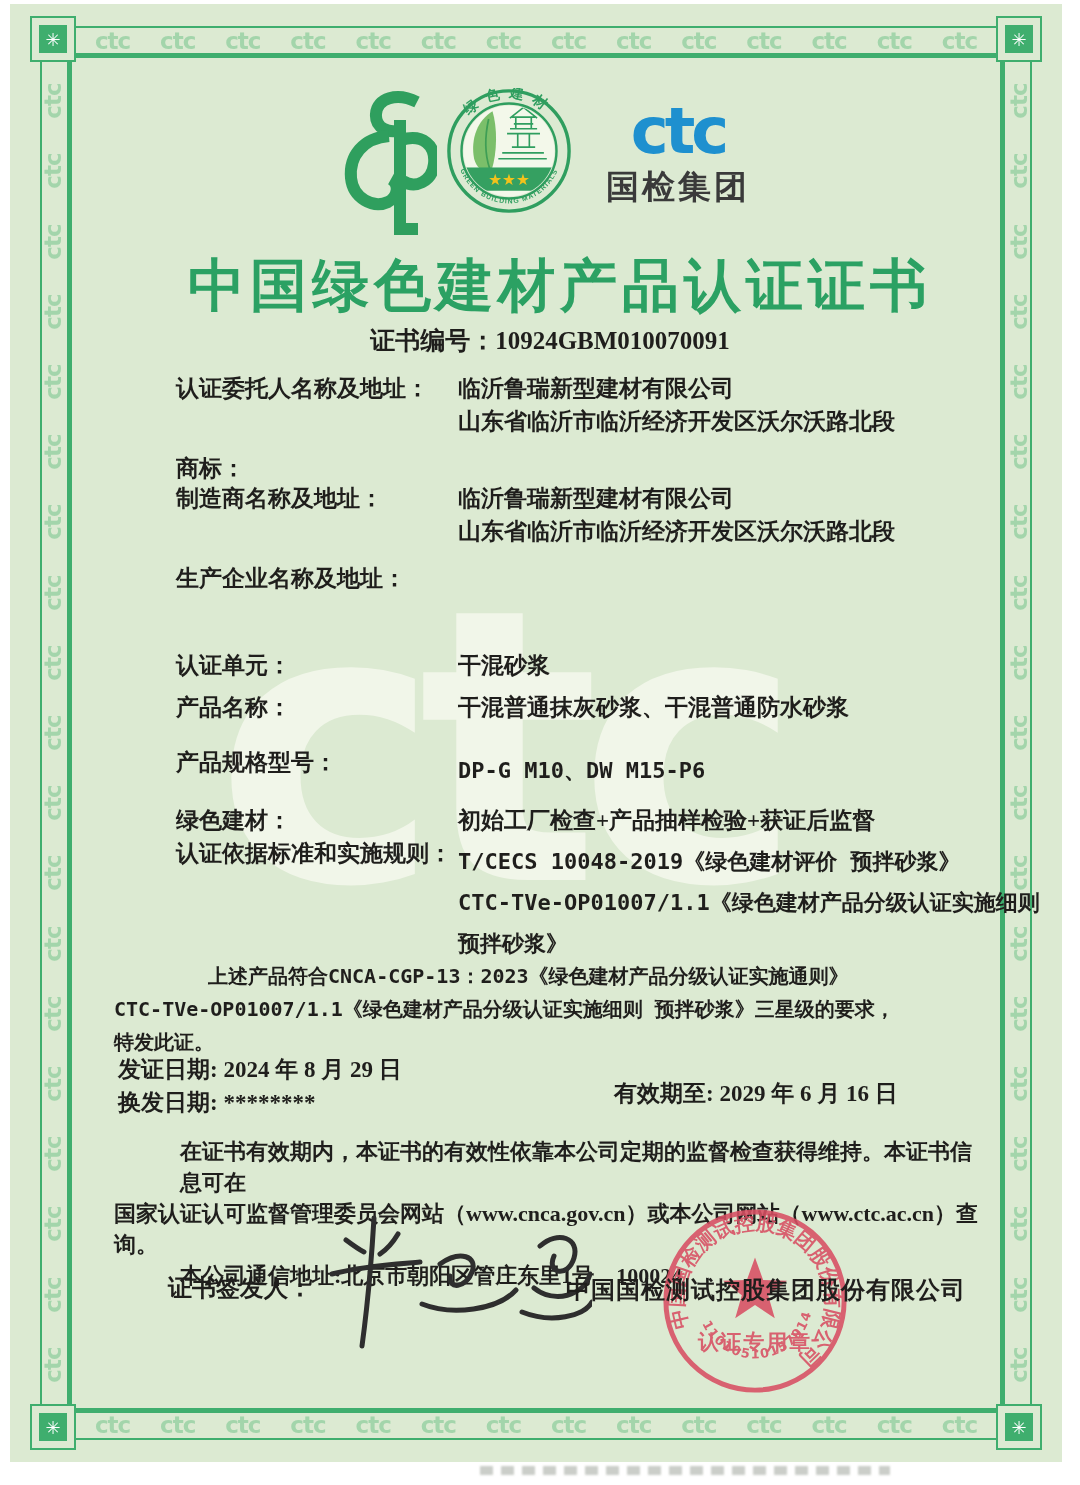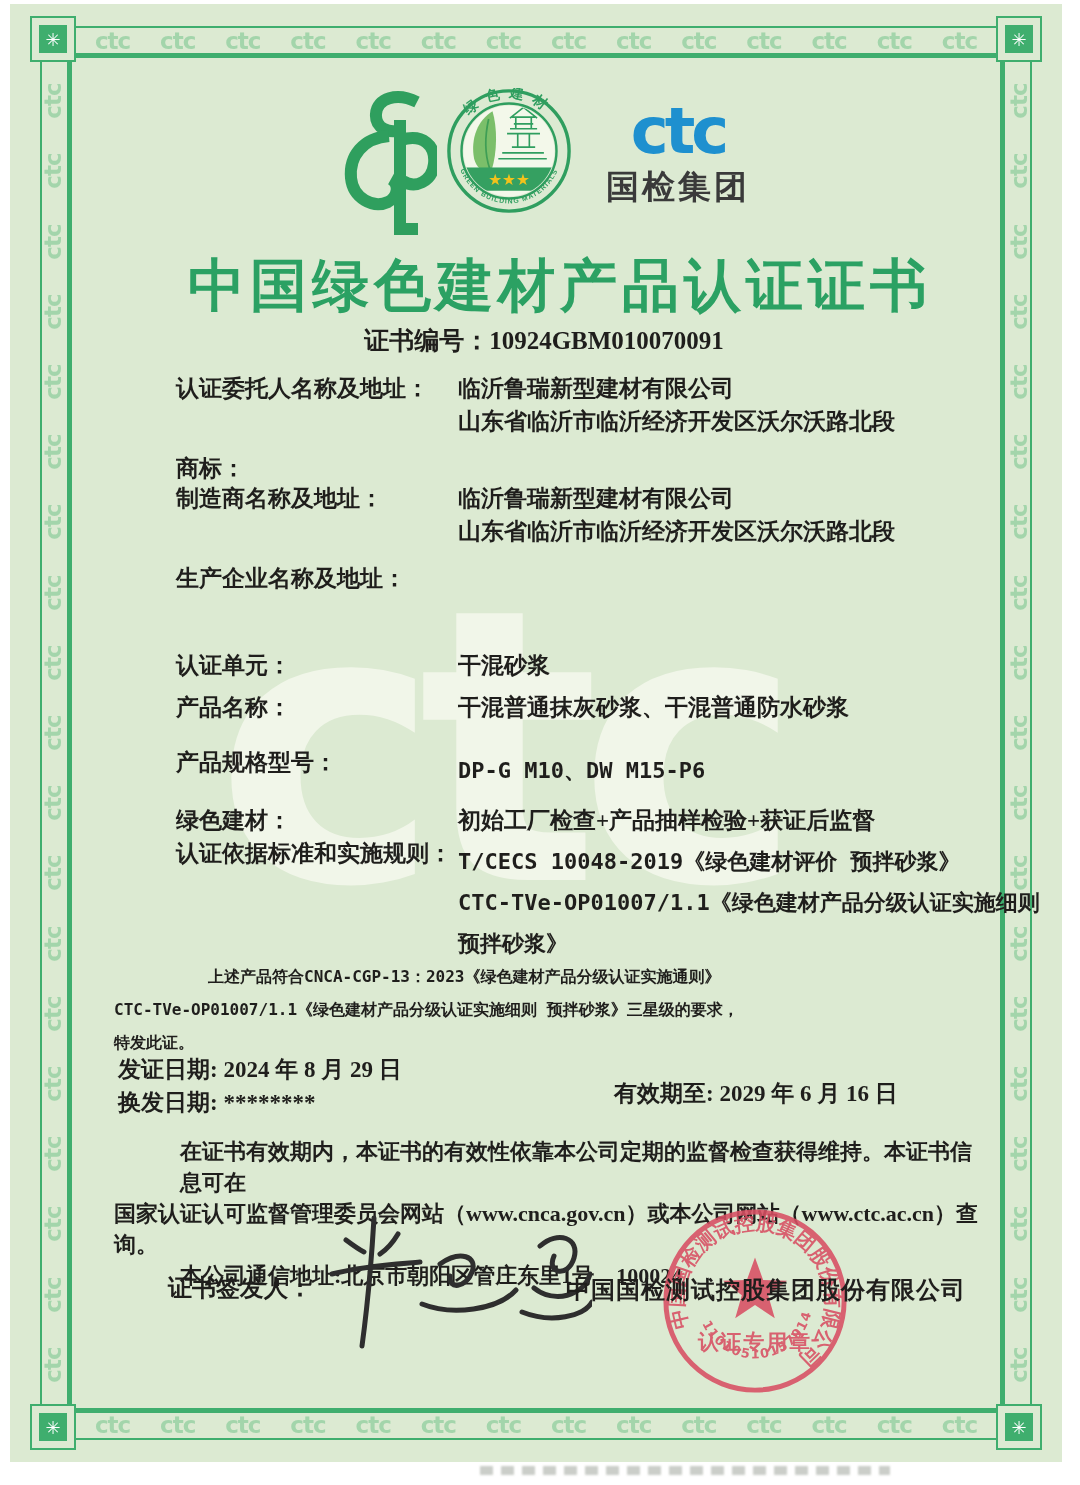--- a/index.html
+++ b/index.html
@@ -44,31 +44,31 @@
   .gp-logo{position:absolute;left:327px;top:86px;}
   .badge{position:absolute;left:436px;top:84px;}
   .ctc-logo{position:absolute;left:584px;top:98px;width:168px;text-align:center;}
   .ctc-word{font-family:"DejaVu Sans",sans-serif;font-weight:bold;font-size:64px;line-height:0.92;
     color:var(--ctc_blue,#1e90cf);letter-spacing:-4px;}
   .ctc-sub{margin-top:4px;font-family:"Liberation Sans",sans-serif;font-weight:bold;
     font-size:33px;color:#3a3a3a;letter-spacing:3px;}
   
   .title{position:absolute;top:244px;left:0;width:100%;text-align:center;
     font-size:57px;font-weight:bold;letter-spacing:5px;color:var(--accent_green,#2ea266);padding-left:24px;}
-  .cert-line{position:absolute;top:320px;left:8px;width:100%;text-align:center;
+  .cert-line{position:absolute;top:320px;left:14px;width:100%;text-align:center;
     font-size:25px;font-weight:bold;}
   .cert-line .num{font-family:"Liberation Serif",serif;}
   
   .row{position:absolute;left:158px;display:flex;font-size:23px;font-weight:bold;line-height:33px;}
   .flabel{width:282px;flex:none;margin-left:8px;}
   .fvals div{min-height:33px;}
   .mono{font-family:"DejaVu Sans Mono",monospace;font-size:22px;margin-top:8px;}
   
   .compliance{position:absolute;left:104px;top:956px;width:868px;
-    font-size:16px;font-weight:bold;line-height:33px;
+    font-size:20px;font-weight:bold;line-height:33px;
     font-family:"DejaVu Sans Mono",monospace;}
   .compliance div:first-child{padding-left:94px;}
   .dates{font-size:23px;font-weight:bold;}
   .date-issue{position:absolute;left:108px;top:1050px;}
   .date-reissue{position:absolute;left:108px;top:1083px;}
   .date-valid{position:absolute;left:604px;top:1058px;margin-top:16px;}
   .notice{position:absolute;left:104px;top:1132px;width:876px;
     font-size:22px;font-weight:bold;line-height:31px;}
   .notice div:nth-child(1){padding-left:66px;}
   .notice div:nth-child(3){padding-left:66px;}

